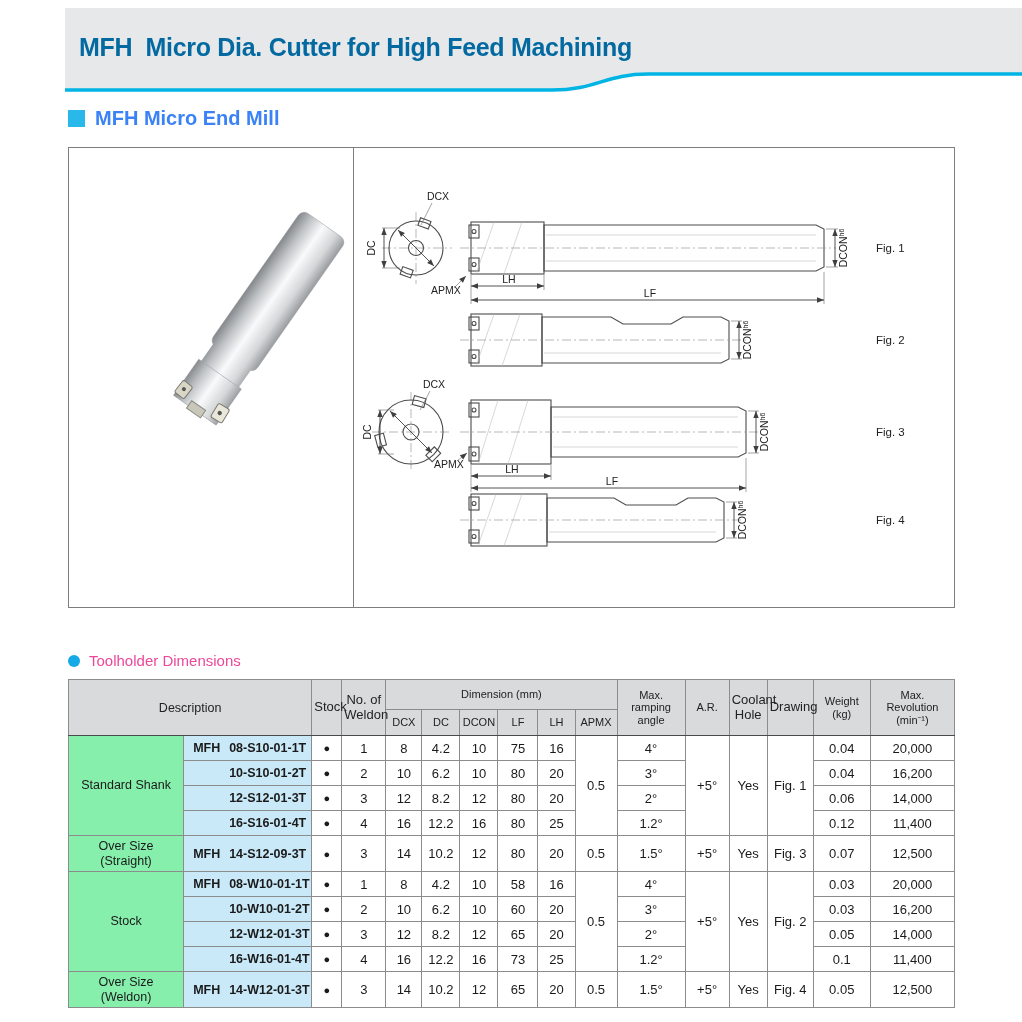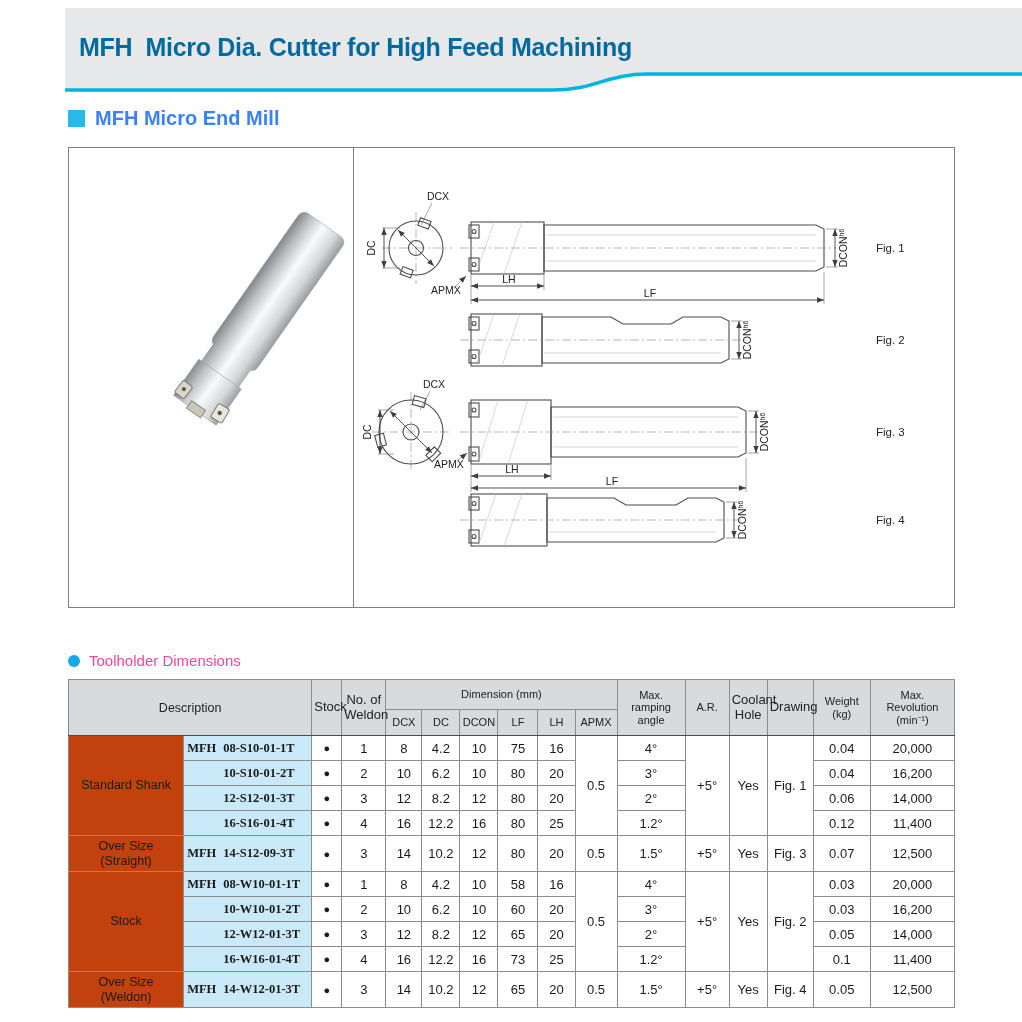--- a/index.html
+++ b/index.html
@@ -41,22 +41,22 @@
   .dims-table thead th { background:#d9dadc; font-weight:400; font-size:11px; line-height:1.12; white-space:pre-line; color:#222; }
   .dims-table thead th.desc { font-size:12.5px;margin-left:12px; }
   .dims-table thead th.small { font-size:13px; }
   .dims-table thead tr.h1 { height:30px; }
   .dims-table thead tr.h2 { height:26px; }
   .dims-table thead tr.h2 th { border-bottom:1.6px solid #4a4a4a; }
   .dims-table thead th[rowspan] { border-bottom:1.6px solid #4a4a4a; }
   .dims-table tbody tr { height:25px; }
   .dims-table tbody tr.tall { height:36px; }
   .dims-table tbody td { font-size:13px; background:#fff; }
-  .dims-table tbody th.gname { font-weight:400; font-size:12.5px; background:#c2410c; white-space:pre-line; line-height:1.2; }
-  .dims-table tbody td.model { background:#c9e9f8; font-weight:700; font-size:12.5px; text-align:left; padding-left:3px; white-space:nowrap;font-family:Liberation Serif, serif; }
+  .dims-table tbody th.gname { font-weight:400; font-size:12.5px; background:#86efac; white-space:pre-line; line-height:1.2; }
+  .dims-table tbody td.model { background:#c9e9f8; font-weight:700; font-size:12.5px; text-align:left; padding-left:9px; white-space:nowrap; }
   .dims-table tbody td.model .prefix { display:inline-block; width:36px; }
   .dims-table tbody td.stock { font-size:11px; }
   .dims-table tbody tr.group-start td, .dims-table tbody tr.group-start th { border-top:1.6px solid #4a4a4a; }
 </style>
 </head>
 <body>
 
 <svg class="band-svg" width="1022" height="100">
   <path d="M65,8 H1022 V74 H648 C606,74 596,90 552,90 H65 Z" fill="#e7e8ea"></path>
   <path d="M65,90 H552 C596,90 606,74 648,74 H1022" fill="none" stroke="#00b4e4" stroke-width="3.5"></path>

